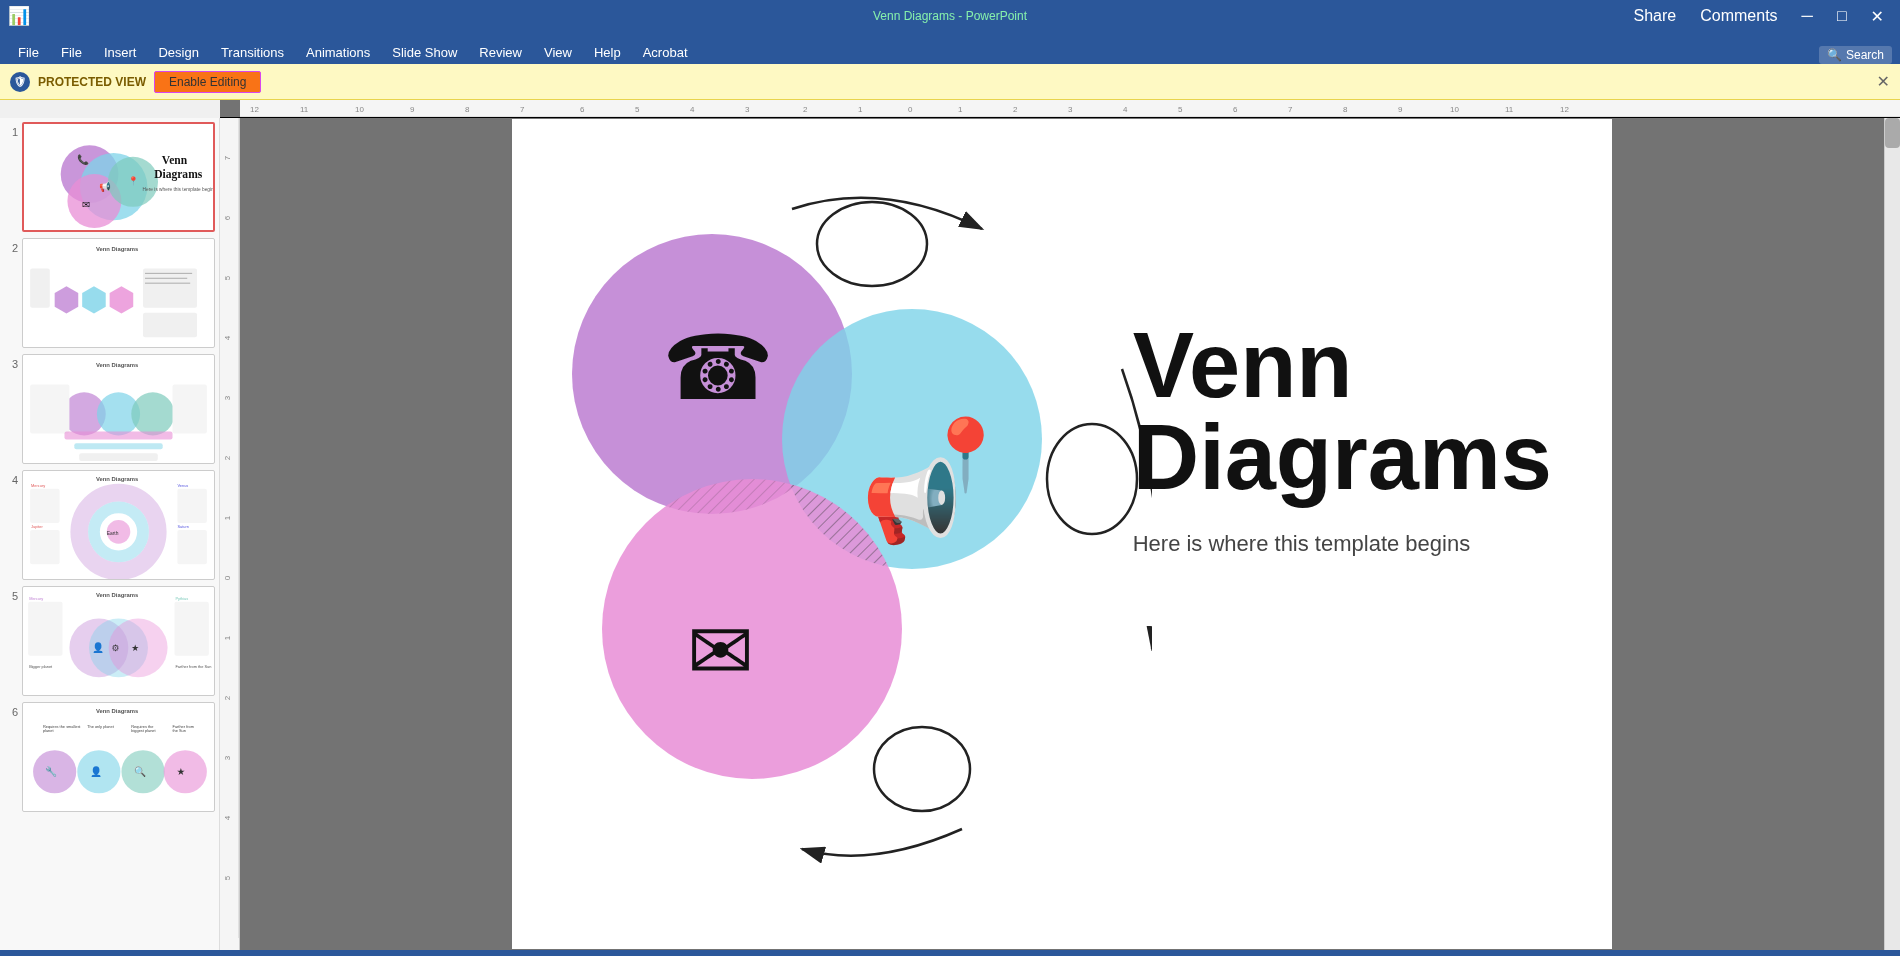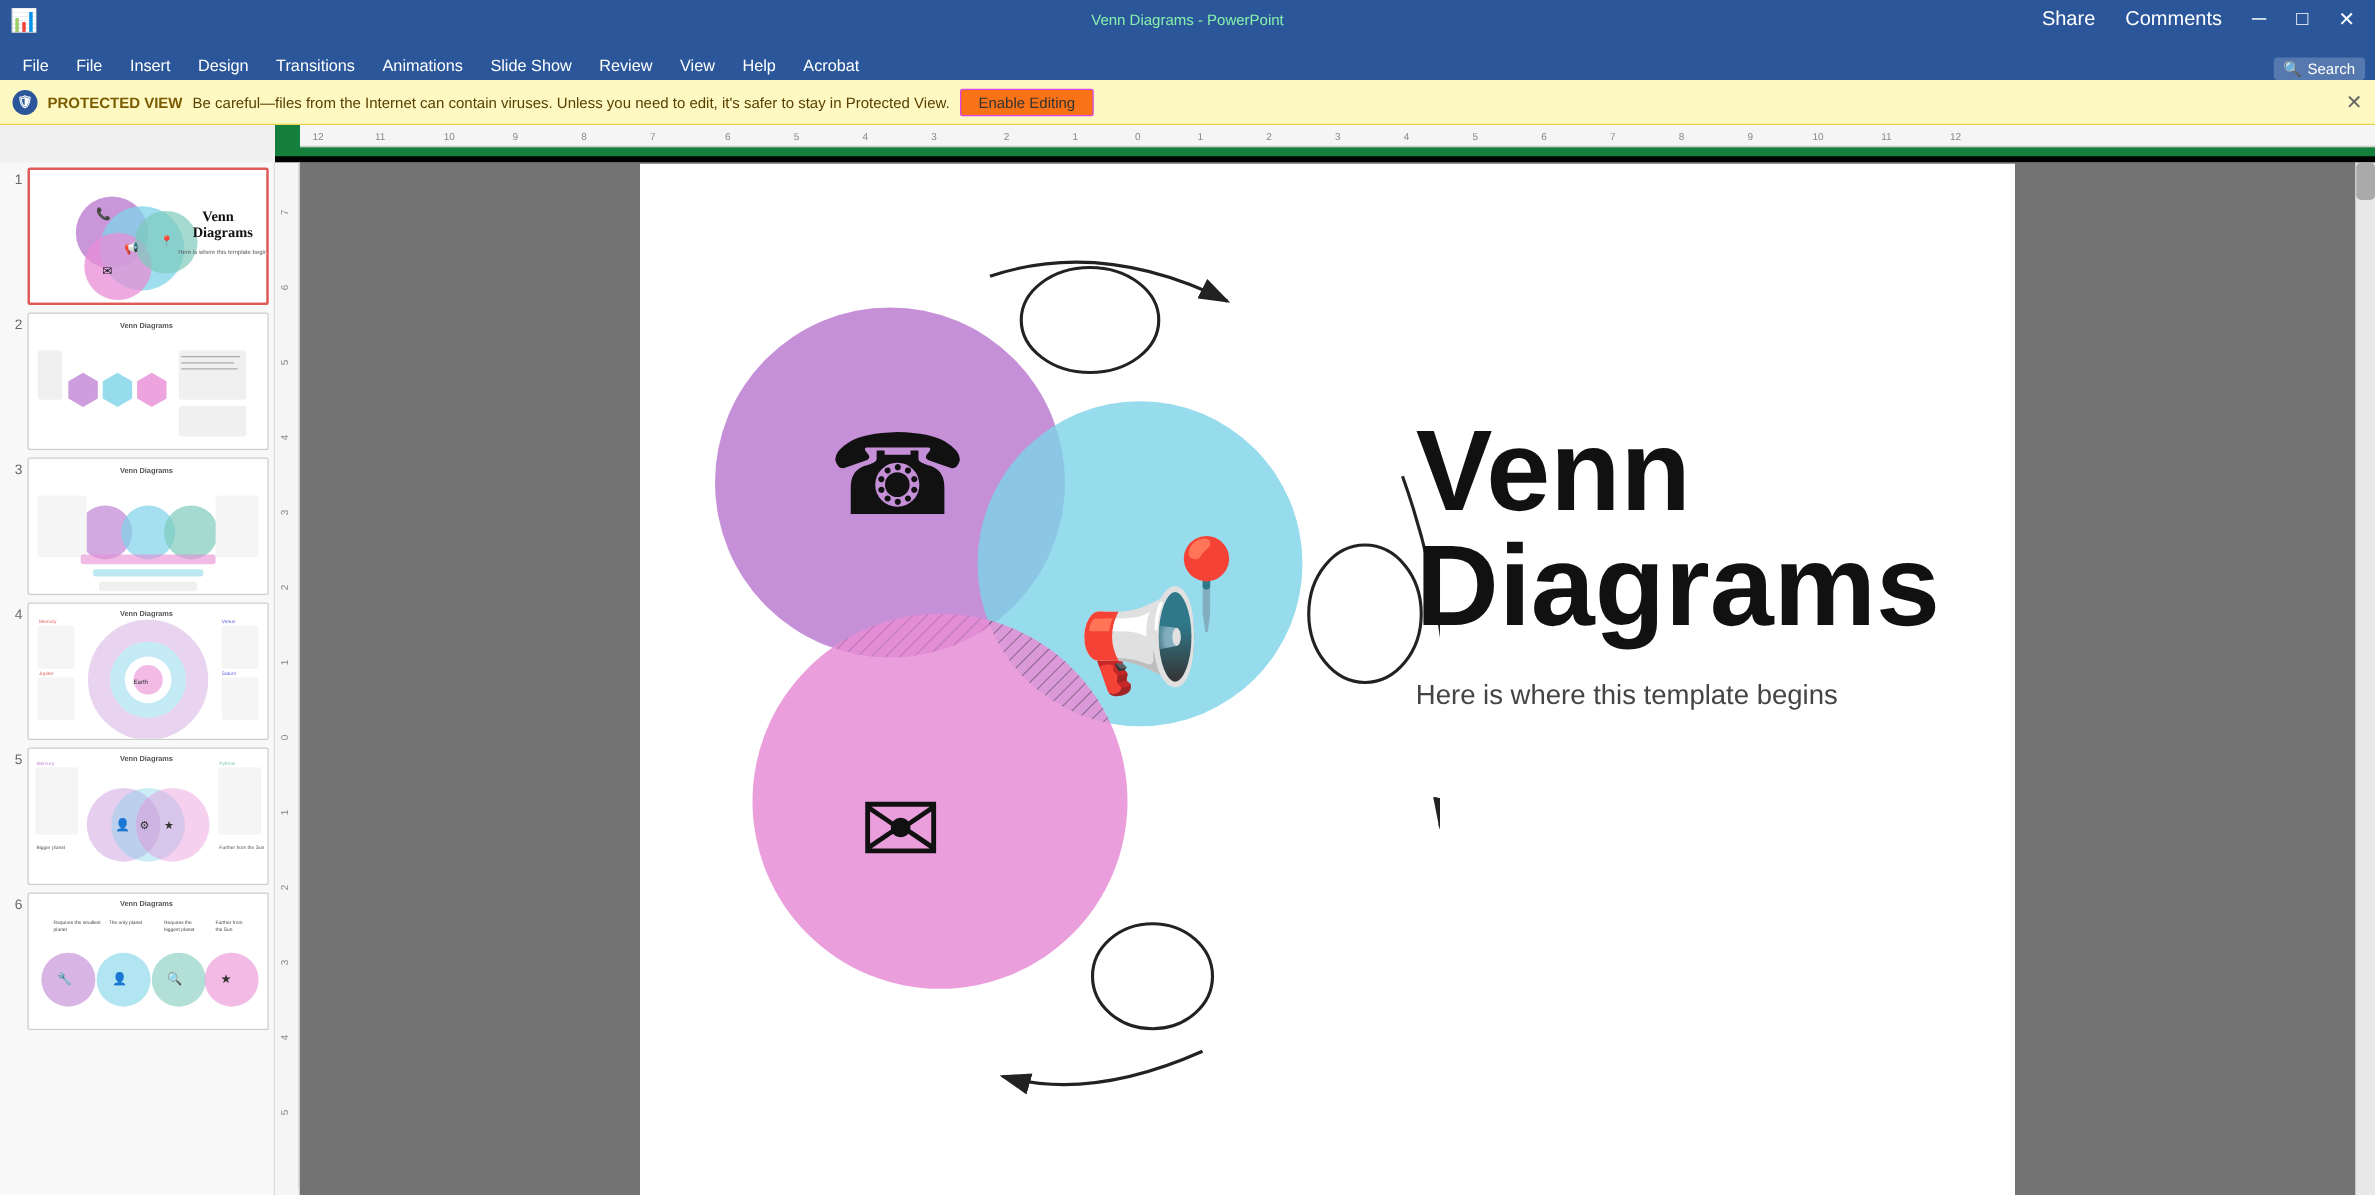--- a/index.html
+++ b/index.html
@@ -198,26 +198,25 @@
   <span class="menu-item">Acrobat</span>
   <div class="search-box">
     <span>🔍</span>
     <span>Search</span>
   </div>
 </div>
 
 <div class="protected-bar">
   <div class="protected-bar-icon">🛡</div>
   <span class="protected-text-bold">PROTECTED VIEW</span>
-  <span class="protected-text">Be careful—files from the Internet can contain viruses. Unless you need to edit, it's safer to stay in Protected View.</span>
   <button class="enable-btn">Enable Editing</button>
   <button class="close-btn">✕</button>
 </div>
 
-<div style="display:flex; margin-left:220px; height:30px; background:#15803d; border-bottom:5px solid #000000; overflow:hidden;">
+<div style="display:flex; margin-left:220px; height:18px; background:#737373; border-bottom:1px solid #000000; overflow:hidden;">
   <div style="width:20px; flex-shrink:0;"></div>
   <svg width="1660" height="18" style="display:block;">
     <rect width="1660" height="18" fill="#f5f5f5"></rect>
     <line x1="0" y1="17" x2="1660" y2="17" stroke="#ccc" stroke-width="1"></line>
 
     <text x="10" y="12" font-size="8" fill="#888">12</text>
     <text x="60" y="12" font-size="8" fill="#888">11</text>
     <text x="115" y="12" font-size="8" fill="#888">10</text>
     <text x="170" y="12" font-size="8" fill="#888">9</text>
     <text x="225" y="12" font-size="8" fill="#888">8</text>

